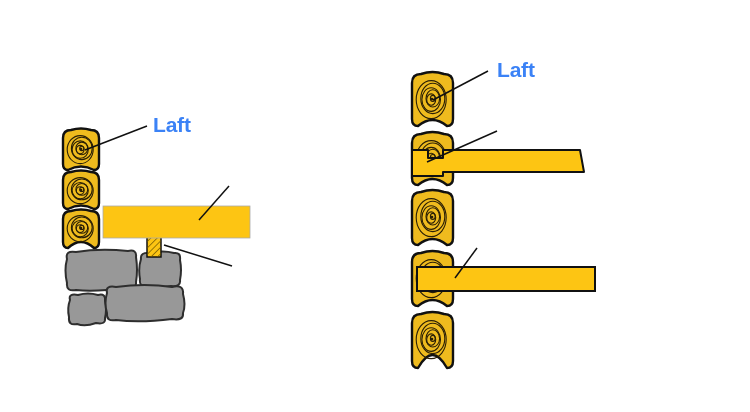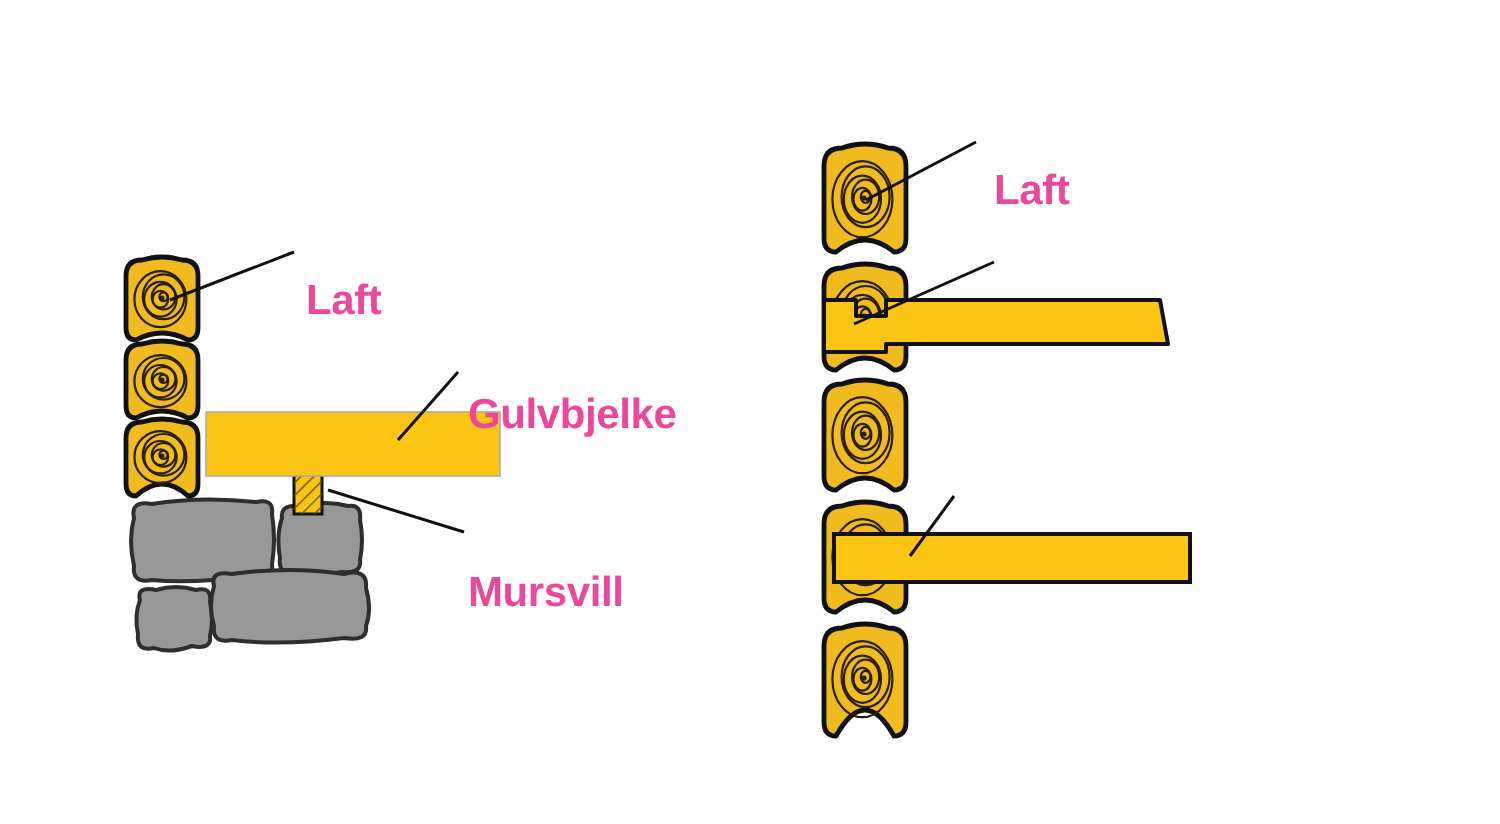--- a/index.html
+++ b/index.html
@@ -2,22 +2,22 @@
 <html><head>
 <meta charset="utf-8">
 <style>
   html,body { margin:0; padding:0; background:#ffffff; }
   .canvas {
     position:relative; width:750px; height:412px; background:#ffffff;
     font-family:"Liberation Sans", sans-serif; overflow:hidden;
   }
   .diagram-svg { position:absolute; left:0; top:0; }
   .lbl {
-    position:absolute; font-weight:bold; font-size:21px; color:#ec4899;
-    white-space:nowrap; letter-spacing:-0.2px;margin-top:26px;
+    position:absolute; font-weight:bold; font-size:21px; color:#3b82f6;
+    white-space:nowrap; letter-spacing:-0.2px;
   }
 </style>
 </head>
 <body>
 
 <div class="canvas">
 
   <svg class="diagram-svg" width="750" height="412" viewBox="0 0 750 412">
     <defs>
       <pattern id="hatch" width="4.5" height="4.5" patternUnits="userSpaceOnUse" patternTransform="rotate(45)">
@@ -133,16 +133,14 @@
       <line x1="147" y1="126" x2="85" y2="150" stroke="#111111"></line>
       <line x1="229" y1="186" x2="199" y2="220" stroke="#111111"></line>
       <line x1="164" y1="245" x2="232" y2="266" stroke="#111111"></line>
       <line x1="488" y1="71" x2="433" y2="100" stroke="#111111"></line>
       <line x1="497" y1="131" x2="427" y2="162" stroke="#111111"></line>
       <line x1="477" y1="248" x2="455" y2="278" stroke="#111111"></line>
     </g>
   </svg>
 
   <div class="lbl" style="left:153px; top:113px;">Laft</div>
-  <div class="lbl" style="left:234px; top:170px;">Gulvbjelke</div>
-  <div class="lbl" style="left:234px; top:259px;">Mursvill</div>
   <div class="lbl" style="left:497px; top:58px;">Laft</div>
 </div>
 
 </body></html>

